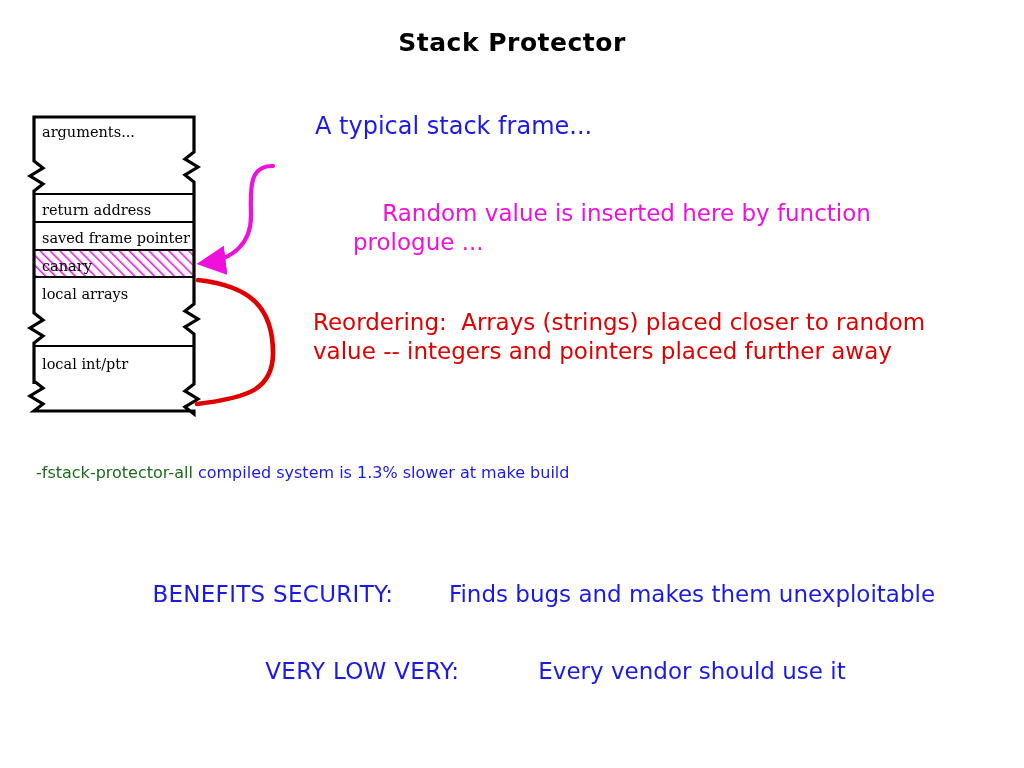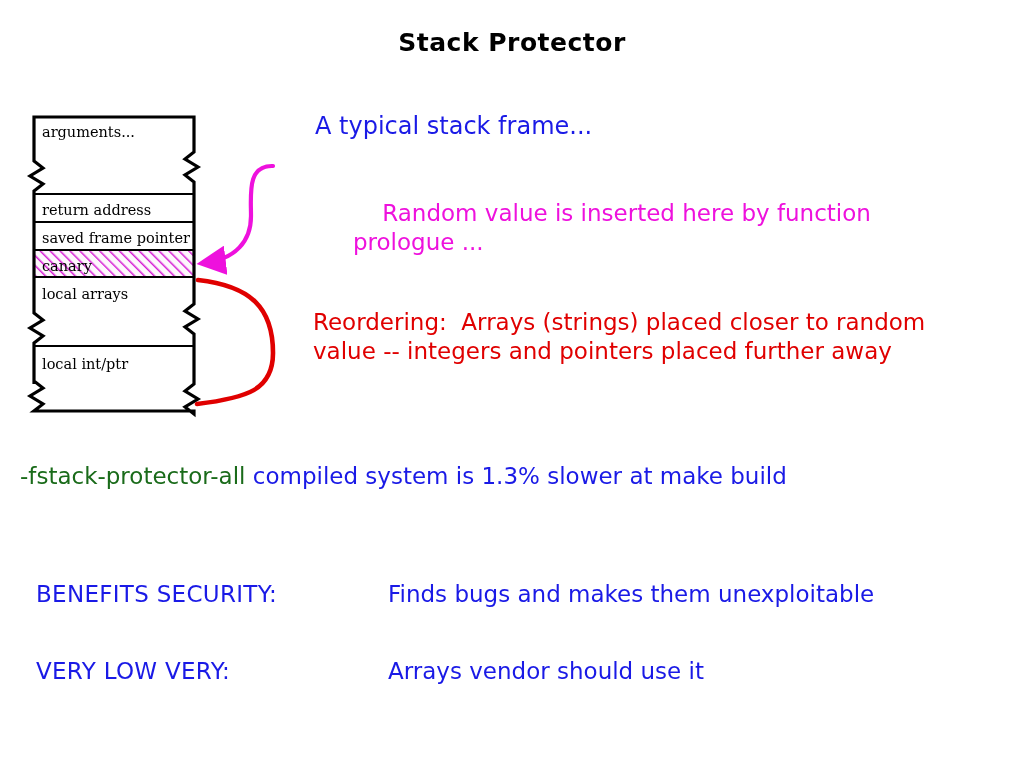--- a/index.html
+++ b/index.html
@@ -81,38 +81,39 @@
     top: 302px;
     width: 615px;
     font-size: 23px;
     color: #e00000;
     margin-top: 6px;
   }
 
   
   #perf-line {
     position: absolute;
-    left: 20px;
+    left: 36px;
     top: 463px;
-    font-size: 23px;
+    font-size: 16px;
     font-family: "DejaVu Sans", sans-serif;
     white-space: nowrap;
   }
   #perf-flag   { color: #1a6b1a; }
   #perf-rest   { color: #1a1ae6; }
 
   
   .benefit-row {
     position: absolute;
     left: 36px;
     width: 960px;
     font-family: "DejaVu Sans", sans-serif;
     font-size: 23px;
     color: #1a1ae6;
     white-space: nowrap;
+    text-align: center;
   }
   #benefit-row-1 { top: 581px; }
   #benefit-row-2 { top: 658px; }
   .benefit-label {
     display: inline-block;
     width: 352px;
     letter-spacing: 0.3px;
   }
   .benefit-value {
     display: inline-block;
@@ -198,16 +199,16 @@
 
   <div id="perf-line">
     <span id="perf-flag">-fstack-protector-all</span><span id="perf-rest"> compiled system is 1.3% slower at make build</span>
   </div>
 
   <div class="benefit-row" id="benefit-row-1">
     <span class="benefit-label">BENEFITS SECURITY:</span><span class="benefit-value">Finds bugs and makes them unexploitable</span>
   </div>
 
   <div class="benefit-row" id="benefit-row-2">
-    <span class="benefit-label">VERY LOW VERY:</span><span class="benefit-value">Arrays vendor should use it</span>
+    <span class="benefit-label">VERY LOW VERY:</span><span class="benefit-value">Every vendor should use it</span>
   </div>
 
 </div>
 
 </body></html>

